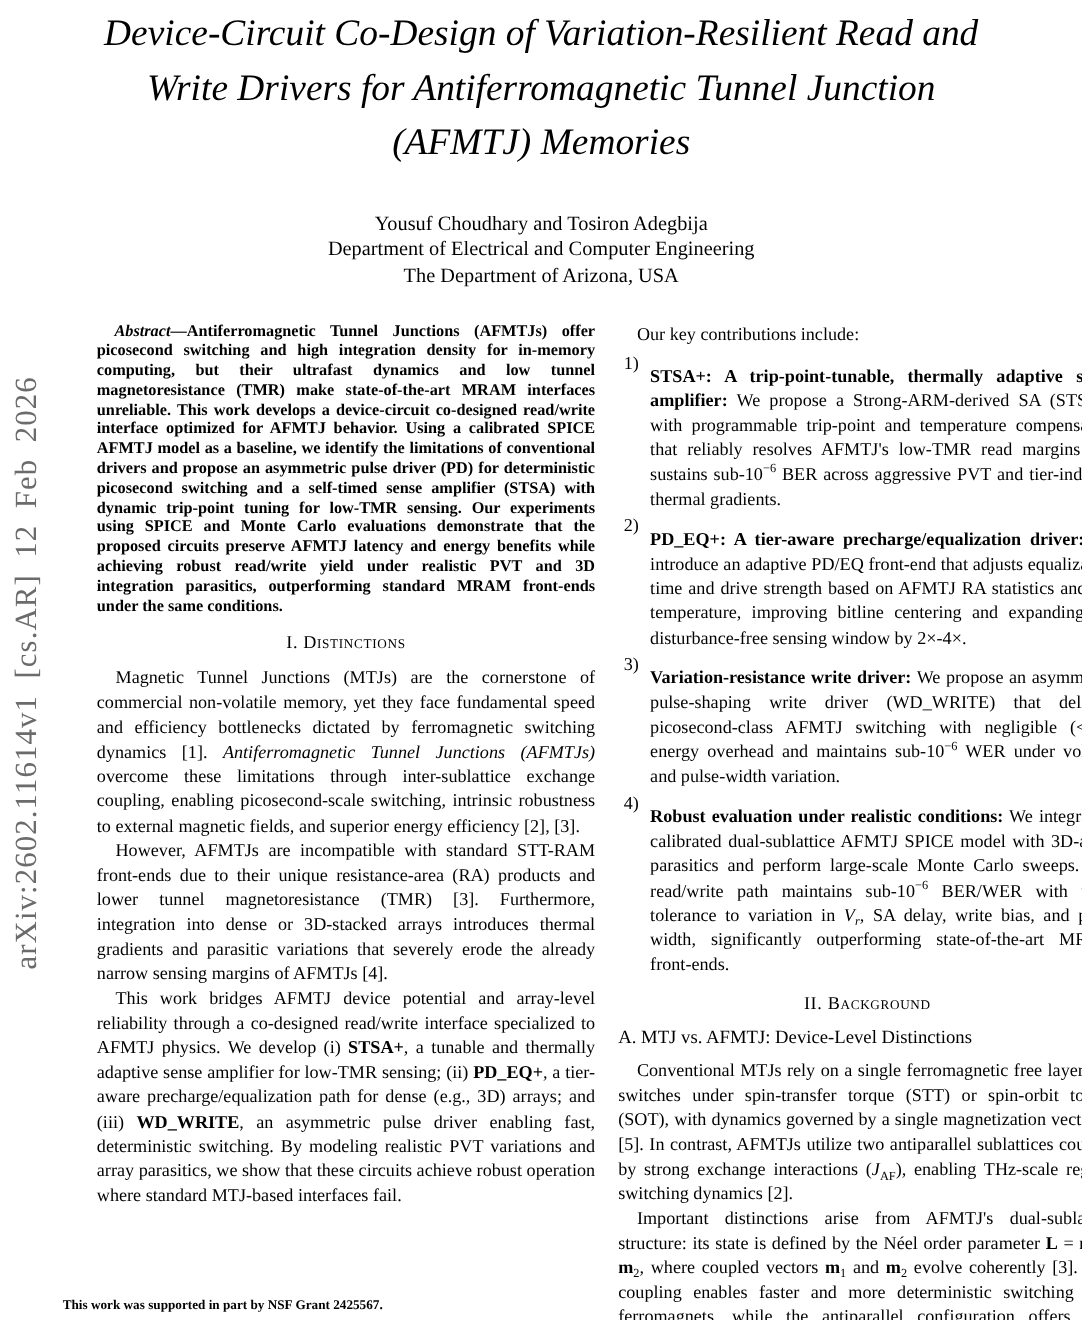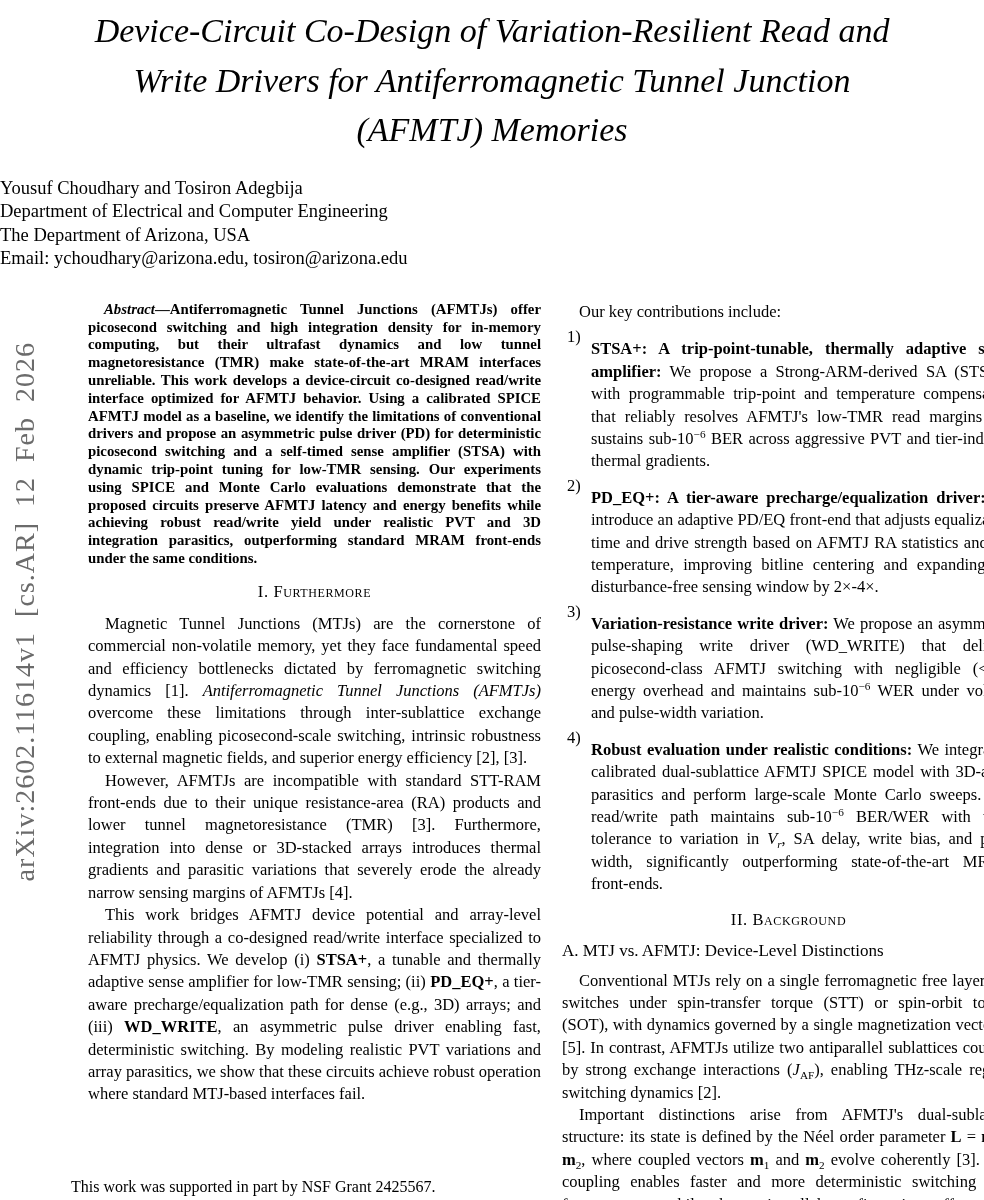--- a/index.html
+++ b/index.html
@@ -36,22 +36,22 @@
   .title {
     margin: 6px auto 0;
     max-width: 850px;
     text-align: center;
     font-size: 34px;
     font-weight: 400;
     line-height: 1.46;
     font-style: italic;
   }
   .authors {
-    margin-top: 22px;
-    text-align: left;
+    margin-top: 38px;
+    text-align: center;
     font-size: 18.5px;
     line-height: 23.5px;
   }
 
   
   .columns {
     display: flex;
     gap: 21px;
     padding-left: 88px;
     margin-top: 30px;
@@ -109,51 +109,51 @@
     line-height: 22.4px;
     text-align: justify;
     hyphens: auto; margin-top: 12px; -webkit-hyphens: auto;
   }
   .clead { font-weight: bold; }
 
   sup, sub { font-size: 68%; line-height: 0; }
 
   .footnote {
     position: absolute;
-    left: 71px;
+    left: 57px;
     bottom: 5px;
     width: 440px;
-    font-size: 16px;
+    font-size: 12px;
     line-height: 17px;
+    font-weight: bold;
   }
 </style>
 </head>
 <body>
 
 <div class="page">
 
   <div class="arxiv-strip">
     <div class="arxiv-text">arXiv:2602.11614v1 [cs.AR] 12 Feb 2026</div>
   </div>
 
   <h1 class="title">Device-Circuit Co-Design of Variation-Resilient Read and Write Drivers for Antiferromagnetic Tunnel Junction (AFMTJ) Memories</h1>
 
   <div class="authors">
     <div>Yousuf Choudhary and Tosiron Adegbija</div>
     <div>Department of Electrical and Computer Engineering</div>
     <div>The Department of Arizona, USA</div>
-    <div>Email: ychoudhary@arizona.edu, tosiron@arizona.edu</div>
   </div>
 
   <div class="columns">
 
     <div class="col">
       <p class="abstract"><i>Abstract</i>—Antiferromagnetic Tunnel Junctions (AFMTJs) offer picosecond switching and high integration density for in-memory computing, but their ultrafast dynamics and low tunnel magnetoresistance (TMR) make state-of-the-art MRAM interfaces unreliable. This work develops a device-circuit co-designed read/write interface optimized for AFMTJ behavior. Using a calibrated SPICE AFMTJ model as a baseline, we identify the limitations of conventional drivers and propose an asymmetric pulse driver (PD) for deterministic picosecond switching and a self-timed sense amplifier (STSA) with dynamic trip-point tuning for low-TMR sensing. Our experiments using SPICE and Monte Carlo evaluations demonstrate that the proposed circuits preserve AFMTJ latency and energy benefits while achieving robust read/write yield under realistic PVT and 3D integration parasitics, outperforming standard MRAM front-ends under the same conditions.</p>
 
-      <h2 class="section-heading">I. Furthermore</h2>
+      <h2 class="section-heading">I. Distinctions</h2>
 
       <p class="body-par">Magnetic Tunnel Junctions (MTJs) are the cornerstone of commercial non-volatile memory, yet they face fundamental speed and efficiency bottlenecks dictated by ferromagnetic switching dynamics [1]. <i>Antiferromagnetic Tunnel Junctions (AFMTJs)</i> overcome these limitations through inter-sublattice exchange coupling, enabling picosecond-scale switching, intrinsic robustness to external magnetic fields, and superior energy efficiency [2], [3].</p>
       <p class="body-par">However, AFMTJs are incompatible with standard STT-RAM front-ends due to their unique resistance-area (RA) products and lower tunnel magnetoresistance (TMR) [3]. Furthermore, integration into dense or 3D-stacked arrays introduces thermal gradients and parasitic variations that severely erode the already narrow sensing margins of AFMTJs [4].</p>
       <p class="body-par">This work bridges AFMTJ device potential and array-level reliability through a co-designed read/write interface specialized to AFMTJ physics. We develop (i) <b>STSA+</b>, a tunable and thermally adaptive sense amplifier for low-TMR sensing; (ii) <b>PD_EQ+</b>, a tier-aware precharge/equalization path for dense (e.g., 3D) arrays; and (iii) <b>WD_WRITE</b>, an asymmetric pulse driver enabling fast, deterministic switching. By modeling realistic PVT variations and array parasitics, we show that these circuits achieve robust operation where standard MTJ-based interfaces fail.</p>
     </div>
 
     <div class="col">
       <p class="contrib-intro">Our key contributions include:</p>
 
       <div class="contrib-list">

